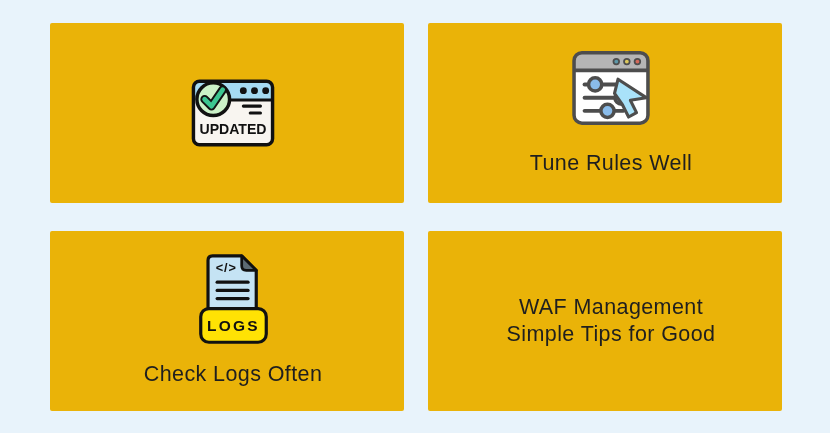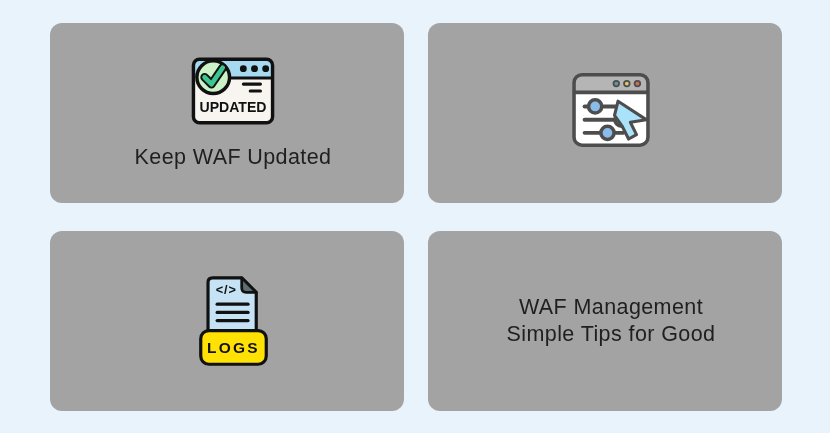--- a/index.html
+++ b/index.html
@@ -12,22 +12,22 @@
   .grid {
     box-sizing: border-box;
     width: 830px; height: 433px;
     padding: 23px 48px 22px 50px;
     display: grid;
     grid-template-columns: 1fr 1fr;
     grid-template-rows: 1fr 1fr;
     gap: 28px 24px;
   }
   .card {
-    background: #a3a3a3;
-    border-radius: 12px;
+    background: #eab308;
+    border-radius: 2px;
     display: flex;
     flex-direction: column;
     align-items: center;
     justify-content: center;
     gap: 16px;
     padding-left: 12px;
   }
   .card-label {
     color: #1f1f1f;
     font-size: 21.5px;
@@ -63,23 +63,20 @@
         <circle cx="27" cy="27" r="19" stroke="#111111" stroke-width="4" fill="#ccf2c8"></circle>
         <path d="M 17 27 L 25 35 L 38 16" fill="none" stroke="#111111" stroke-width="10" stroke-linecap="round" stroke-linejoin="round"></path>
         <path d="M 17 27 L 25 35 L 38 16" fill="none" stroke="#3cc690" stroke-width="5.5" stroke-linecap="round" stroke-linejoin="round"></path>
         <g>
           <line x1="62" y1="35" x2="82" y2="35" stroke="#111111" stroke-width="3.5" stroke-linecap="round"></line>
           <line x1="70" y1="43" x2="82" y2="43" stroke="#111111" stroke-width="3.5" stroke-linecap="round"></line>
         </g>
         <text x="50" y="68" text-anchor="middle" class="svg-badge-text" font-size="16" textLength="78" lengthAdjust="spacingAndGlyphs" fill="#111111">UPDATED</text>
       </svg>
     </div>
-    <div class="card-label">
-      <span>Keep WAF Updated</span>
-    </div>
   </div>
 
   <div class="card">
     <div class="icon-wrap">
       <svg width="88" height="85" viewBox="0 0 100 96">
         <path d="M 17 4 H 83 Q 92 4 92 13 V 24 H 8 V 13 Q 8 4 17 4 Z" fill="#b5b5b5"></path>
         <path d="M 8 24 H 92 V 75 Q 92 84 83 84 H 17 Q 8 84 8 75 Z" fill="#ffffff"></path>
         <rect x="8" y="4" width="84" height="80" rx="9" fill="none" stroke="#4d4d4d" stroke-width="4"></rect>
         <line x1="8" y1="24" x2="92" y2="24" stroke="#4d4d4d" stroke-width="4"></line>
         <g>
@@ -91,37 +88,43 @@
           <line x1="20" y1="40" x2="64" y2="40" stroke-width="4.5" stroke-linecap="round"></line>
           <circle cx="32" cy="40" r="7.5" stroke-width="4" fill="#8abcea"></circle>
           <line x1="20" y1="55" x2="80" y2="55" stroke-width="4.5" stroke-linecap="round"></line>
           <circle cx="62" cy="55" r="7.5" stroke-width="4" fill="#8abcea"></circle>
           <line x1="20" y1="70" x2="64" y2="70" stroke-width="4.5" stroke-linecap="round"></line>
           <circle cx="46" cy="70" r="7.5" stroke-width="4" fill="#8abcea"></circle>
         </g>
         <path d="M 58 34 L 90 55 L 72 58 L 79 72 L 70 77 L 63 63 L 54 50 Z" stroke="#4d4d4d" stroke-width="3.5" stroke-linejoin="round" fill="#a9e2f9"></path>
       </svg>
     </div>
+    <div class="card-label">
+      <span>Tune Rules Well</span>
+    </div>
   </div>
 
   <div class="card">
     <div class="icon-wrap">
       <svg width="71" height="91" viewBox="0 0 78 100">
         <path d="M 16 2 H 48 L 64 18 V 63 Q 64 68 59 68 H 16 Q 11 68 11 63 V 7 Q 11 2 16 2 Z" stroke="#111111" stroke-width="3.5" stroke-linejoin="round" fill="#c5e3f4"></path>
         <path d="M 48 2 L 64 18 H 53 Q 48 18 48 13 Z" stroke="#111111" stroke-width="3" stroke-linejoin="round" fill="#5d6b73"></path>
         <text x="31" y="20" text-anchor="middle" class="svg-badge-text" font-size="14" letter-spacing="1" fill="#111111">&lt;/&gt;</text>
         <g stroke="#111111" stroke-width="3.5" stroke-linecap="round">
           <line x1="21" y1="31" x2="55" y2="31"></line>
           <line x1="21" y1="40" x2="55" y2="40"></line>
           <line x1="21" y1="49" x2="55" y2="49"></line>
         </g>
         <rect x="3" y="60" width="72" height="37" rx="9" stroke="#111111" stroke-width="3.5" fill="#ffe204"></rect>
         <text x="39" y="85" text-anchor="middle" class="svg-badge-text" font-size="17" letter-spacing="2.5" fill="#111111">LOGS</text>
       </svg>
     </div>
+    <div class="card-label">
+      <span>Check Logs Often</span>
+    </div>
   </div>
 
   <div class="card">
     <div class="card-label">
       <span style="display:block">WAF Management</span>
       <span style="display:block">Simple Tips for Good</span>
     </div>
   </div>
 
 </div>

